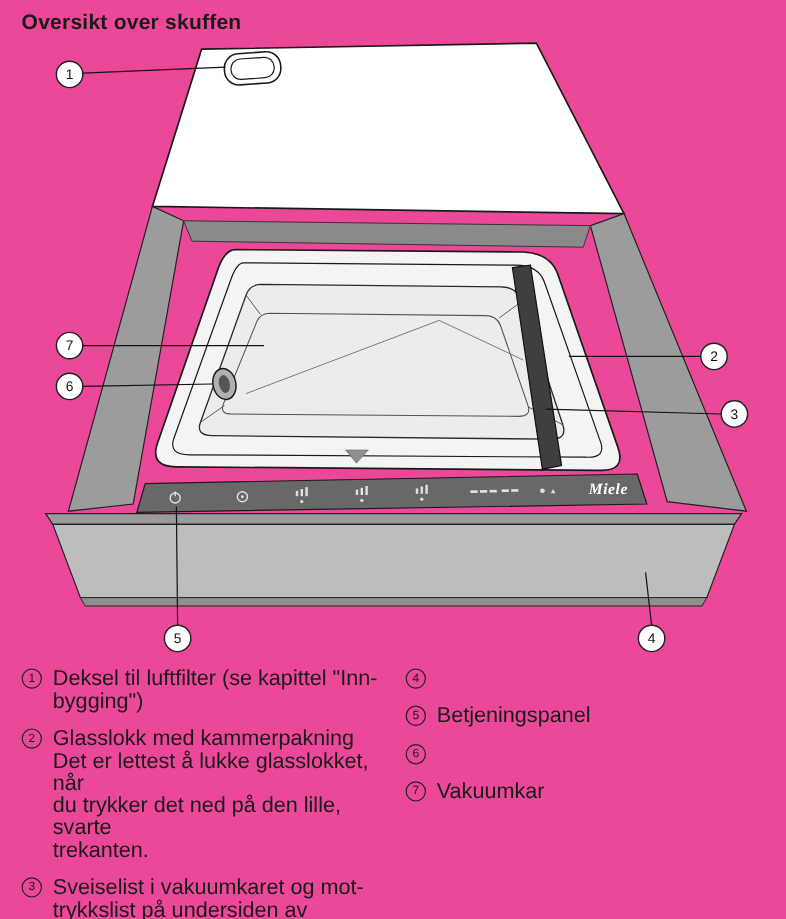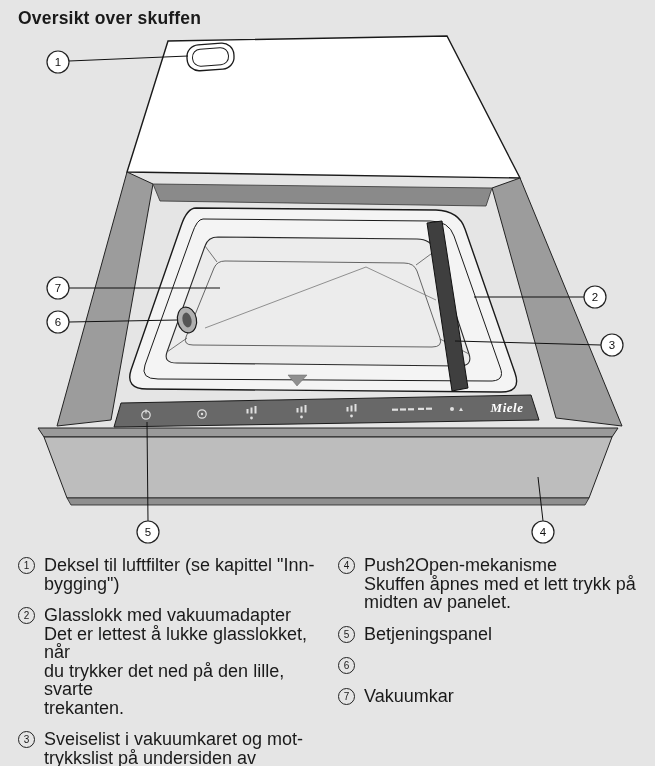--- a/index.html
+++ b/index.html
@@ -1,17 +1,17 @@
 <!DOCTYPE html>
 <html><head>
 <meta charset="utf-8">
 <style>
   html,body{margin:0;padding:0;background:#fff;}
   .page{
-    position:relative;width:655px;height:766px;background:#e5e5e5;
+    position:relative;width:655px;height:766px;background:#ec4899;
     font-family:"Liberation Sans",sans-serif;color:#1a1a1a;overflow:hidden;
   }
   .title{
     position:absolute;top:8px;left:18px;
     font-size:17.5px;font-weight:bold;letter-spacing:.2px;
   }
   .diagram{position:absolute;top:30px;left:0;width:655px;height:516px;}
   svg{display:block;}
   .callout-num{font:11.5px "Liberation Sans",sans-serif;fill:#111;}
   .miele{font:italic bold 13px "Liberation Serif",serif;fill:#fff;letter-spacing:.5px;}
@@ -153,37 +153,34 @@
 
   <div class="legend">
     <div class="legend-col">
       <div class="legend-item">
         <span class="num">1</span>
         <span class="txt">Deksel til luftfilter (se kapittel "Inn-
 bygging")</span>
       </div>
       <div class="legend-item">
         <span class="num">2</span>
-        <span class="txt">Glasslokk med vakuumadapter
+        <span class="txt">Glasslokk med kammerpakning
 Det er lettest å lukke glasslokket, når
 du trykker det ned på den lille, svarte
 trekanten.</span>
       </div>
       <div class="legend-item">
         <span class="num">3</span>
         <span class="txt">Sveiselist i vakuumkaret og mot-
 trykkslist på undersiden av glasslokket</span>
       </div>
     </div>
     <div class="legend-col">
       <div class="legend-item">
         <span class="num">4</span>
-        <span class="txt">Push2Open-mekanisme
-Skuffen åpnes med et lett trykk på
-midten av panelet.</span>
       </div>
       <div class="legend-item">
         <span class="num">5</span>
         <span class="txt">Betjeningspanel</span>
       </div>
       <div class="legend-item">
         <span class="num">6</span>
       </div>
       <div class="legend-item">
         <span class="num">7</span>

